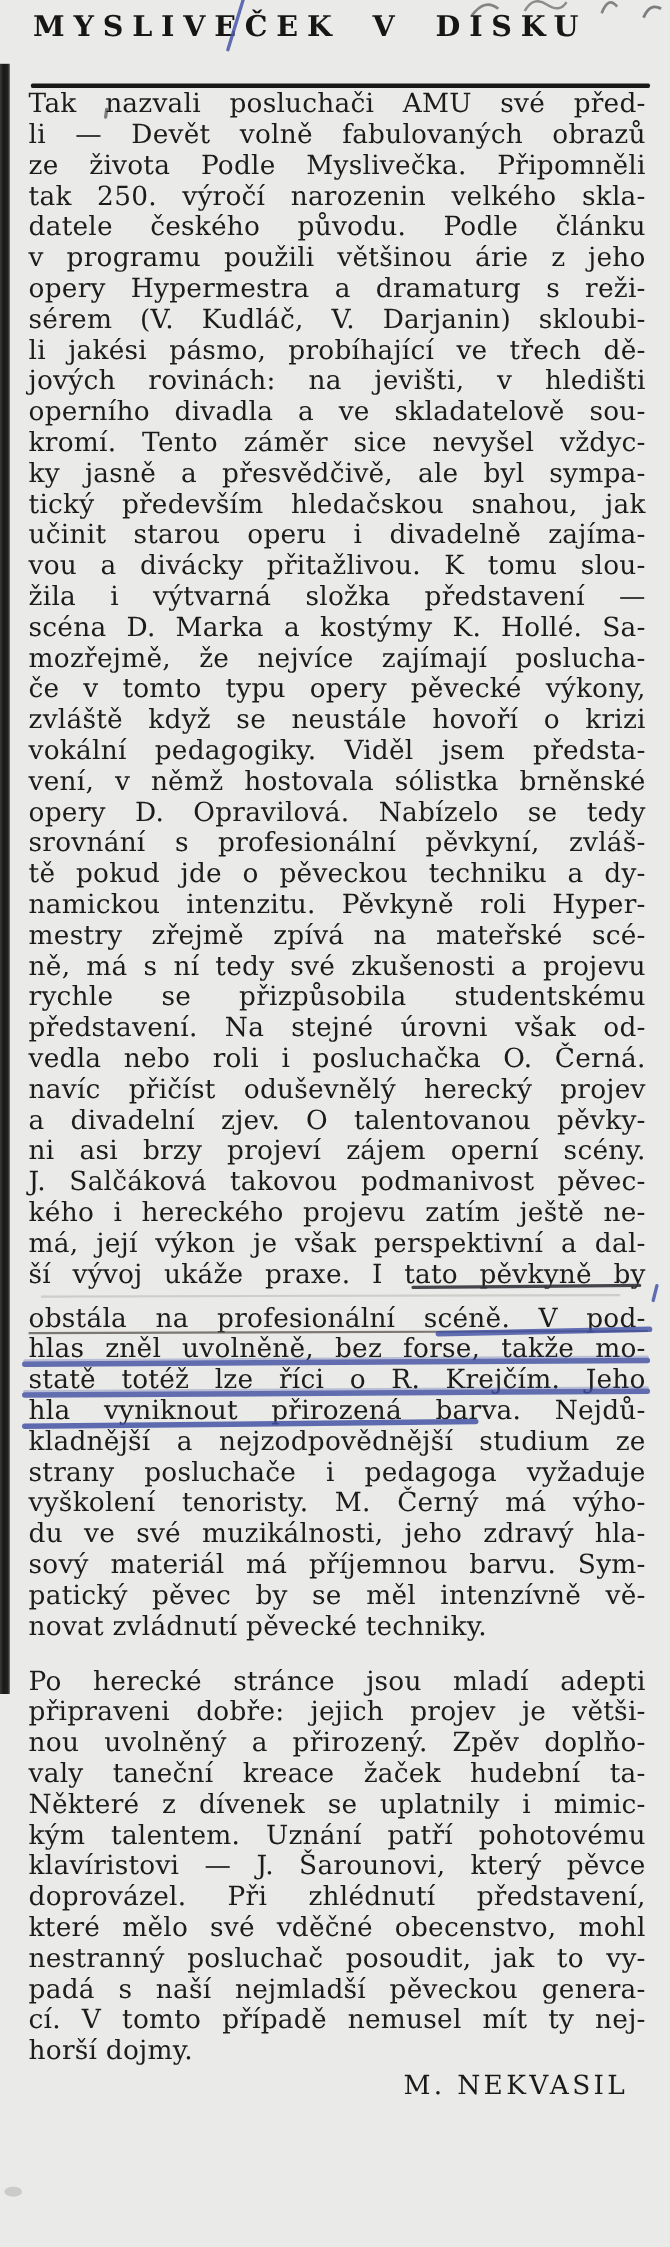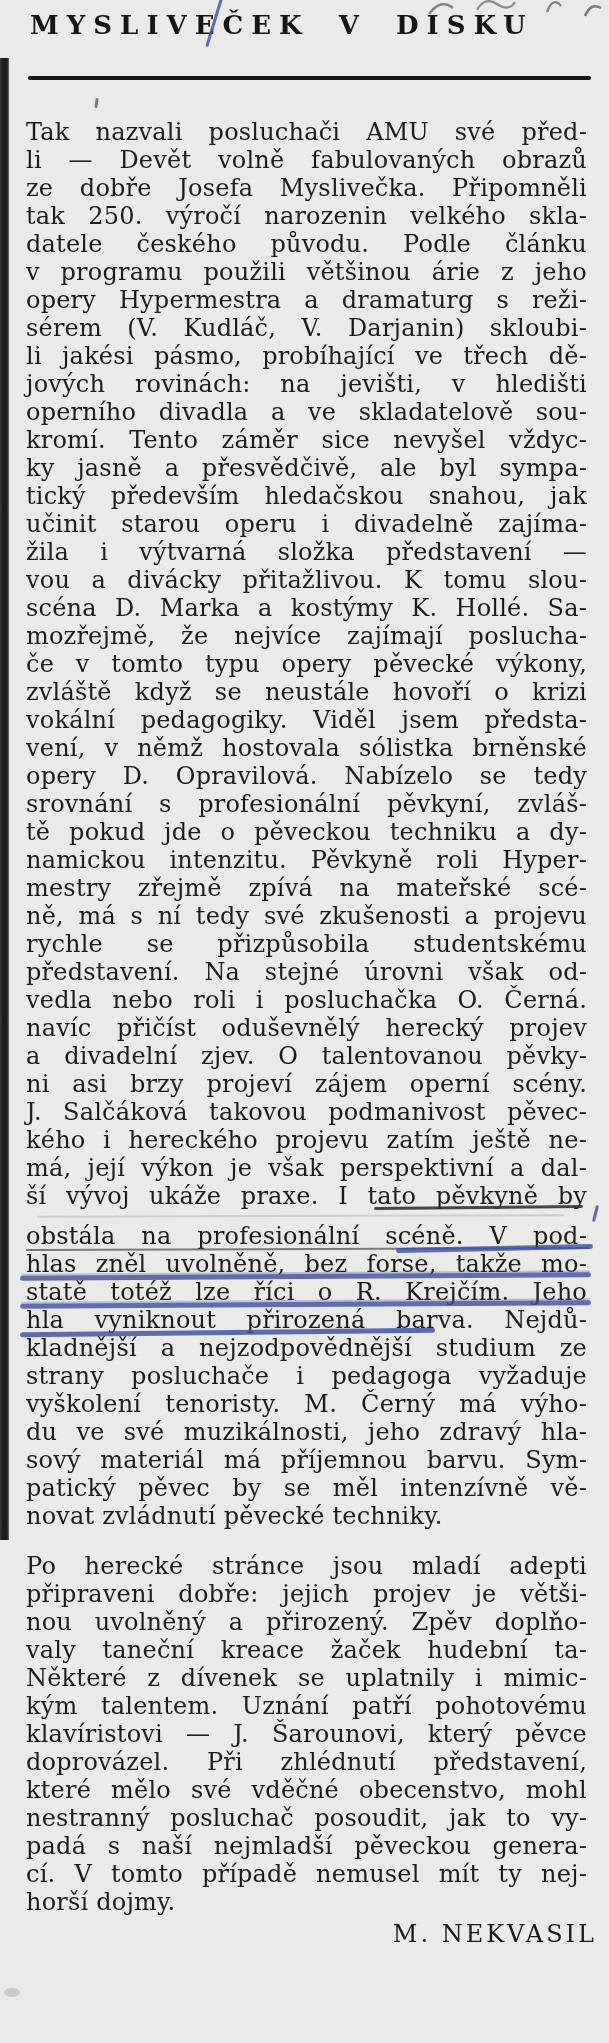--- a/index.html
+++ b/index.html
@@ -33,21 +33,21 @@
   
   #header{padding:10px 0 0 30px;}
   #page-title{
     font-size:26px;font-weight:bold;letter-spacing:8px;word-spacing:12px;
     color:#171614;white-space:nowrap;
   }
   #rule{
     margin:36px 18px 0 28px;height:4px;background:#181816;border-radius:2px/60%;
   }
   
-  #article{margin-top:38px;padding:0 22px 0 26px;}
+  #article{padding:0 22px 0 26px;}
   .para{margin:0;}
   .seam{position:relative;height:12px;}
   .seam::after{
     content:'';position:absolute;left:2%;right:4%;top:5px;height:2px;
     background:rgba(140,138,134,.30);border-radius:2px;transform:rotate(-.15deg);
   }
   .para.second{margin-top:22px;}
   .ln{
     position:relative;
     font-size:24px;line-height:28px;letter-spacing:.2px;
@@ -76,21 +76,21 @@
   .ln.ul-blue-left::after{
     content:'';position:absolute;left:-6px;width:74%;bottom:-1px;height:5px;
     background:#3f4ea2;opacity:.82;transform:rotate(-.6deg);border-radius:3px;
   }
   .pen-tick{
     position:absolute;right:-10px;bottom:-12px;width:3px;height:17px;
     background:#4655a8;opacity:.85;transform:rotate(14deg);border-radius:3px;
   }
   
   #byline{
-    margin-top:4px;padding-right:12px;
+    margin-top:4px;padding-right:38px;
     font-size:24px;letter-spacing:3px;text-align:right;color:#1b1a18;
   }
 </style>
 </head>
 <body>
 
 <div id="page">
 
   <div id="left-strip"></div>
   <div id="corner-smudge"></div>
@@ -107,35 +107,35 @@
   <div id="header">
     <div id="page-title">MYSLIVEČEK V DISKU</div>
   </div>
 
   <div id="rule"></div>
 
   <div id="article">
       <div class="para">
         <div class="ln">Tak nazvali posluchači AMU své před-</div>
         <div class="ln">li — Devět volně fabulovaných obrazů</div>
-        <div class="ln">ze dobře Josefa Myslivečka. Připomněli</div>
+        <div class="ln">ze života Podle Myslivečka. Připomněli</div>
         <div class="ln">tak 250. výročí narozenin velkého skla-</div>
         <div class="ln">datele českého původu. Podle článku</div>
         <div class="ln">v programu použili většinou árie z jeho</div>
         <div class="ln">opery Hypermestra a dramaturg s reži-</div>
         <div class="ln">sérem (V. Kudláč, V. Darjanin) skloubi-</div>
         <div class="ln">li jakési pásmo, probíhající ve třech dě-</div>
         <div class="ln">jových rovinách: na jevišti, v hledišti</div>
         <div class="ln">operního divadla a ve skladatelově sou-</div>
         <div class="ln">kromí. Tento záměr sice nevyšel vždyc-</div>
         <div class="ln">ky jasně a přesvědčivě, ale byl sympa-</div>
         <div class="ln">tický především hledačskou snahou, jak</div>
         <div class="ln">učinit starou operu i divadelně zajíma-</div>
+        <div class="ln">vou a divácky přitažlivou. K tomu slou-</div>
         <div class="ln">žila i výtvarná složka představení —</div>
-        <div class="ln">vou a divácky přitažlivou. K tomu slou-</div>
         <div class="ln">scéna D. Marka a kostýmy K. Hollé. Sa-</div>
         <div class="ln">mozřejmě, že nejvíce zajímají poslucha-</div>
         <div class="ln">če v tomto typu opery pěvecké výkony,</div>
         <div class="ln">zvláště když se neustále hovoří o krizi</div>
         <div class="ln">vokální pedagogiky. Viděl jsem předsta-</div>
         <div class="ln">vení, v němž hostovala sólistka brněnské</div>
         <div class="ln">opery D. Opravilová. Nabízelo se tedy</div>
         <div class="ln">srovnání s profesionální pěvkyní, zvláš-</div>
         <div class="ln">tě pokud jde o pěveckou techniku a dy-</div>
         <div class="ln">namickou intenzitu. Pěvkyně roli Hyper-</div>

